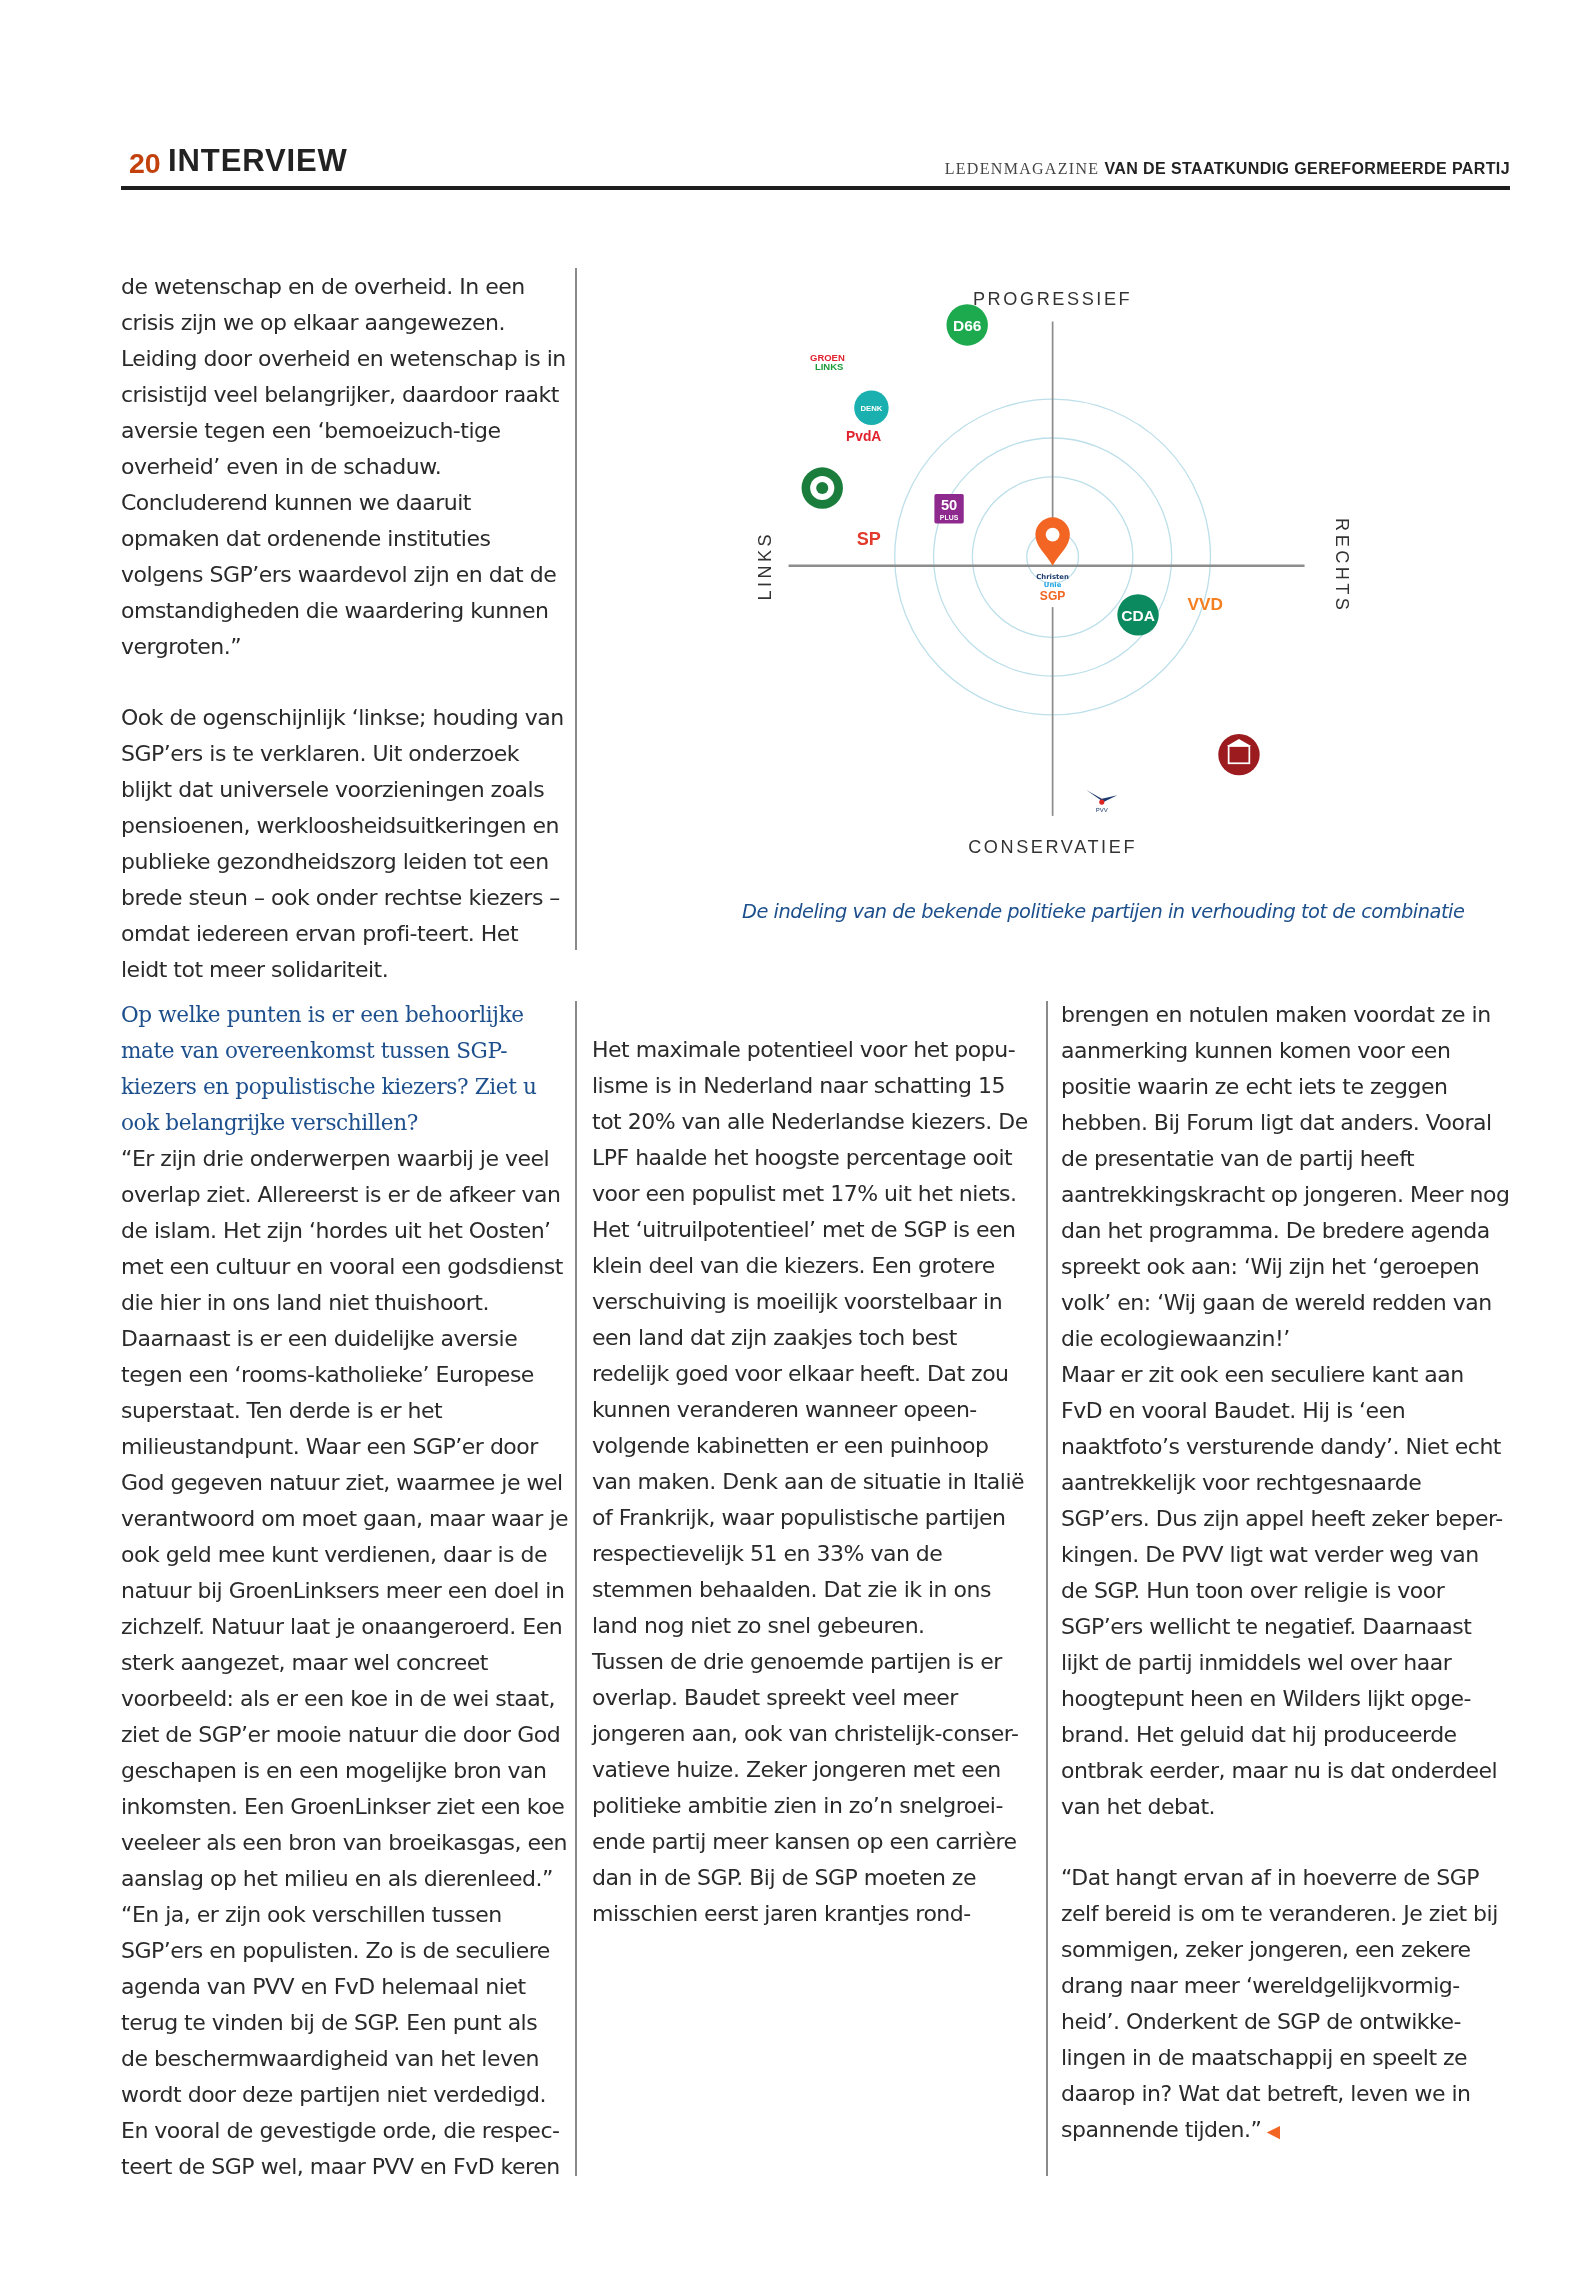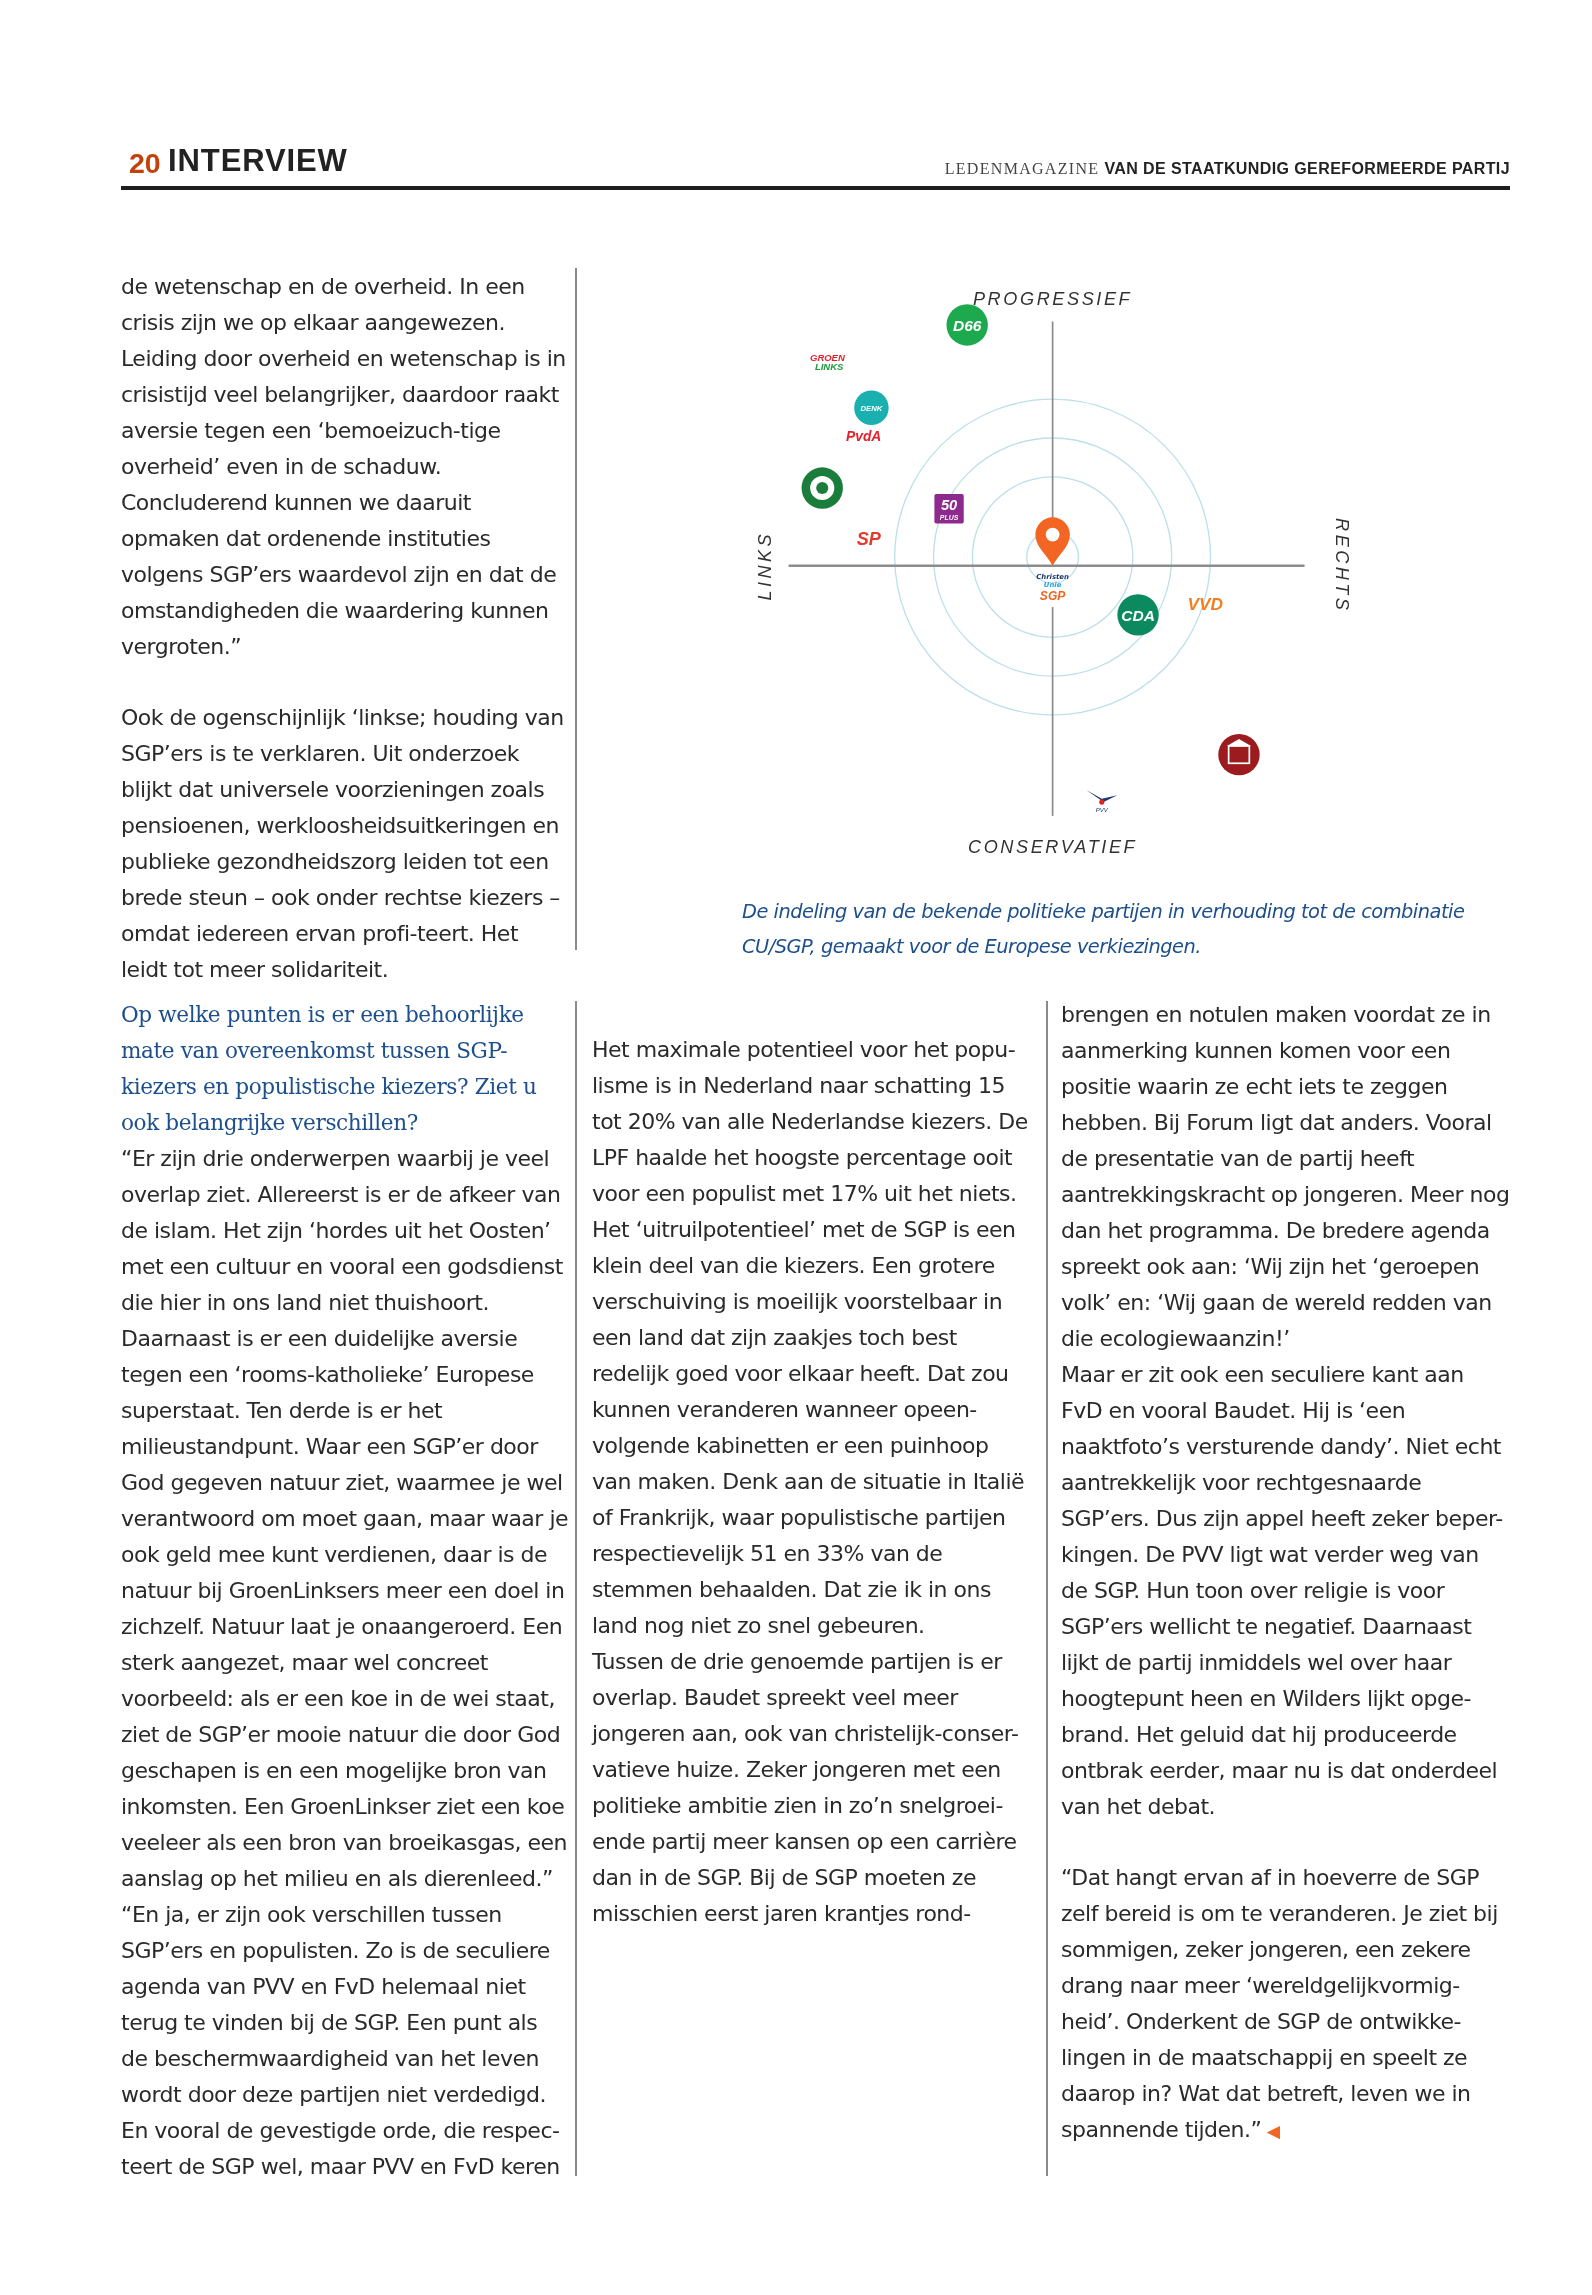--- a/index.html
+++ b/index.html
@@ -20,21 +20,21 @@
   .col p { margin: 0; }
   .q { color: #1d4f8c; font-family: "DejaVu Serif", serif; font-size: 21.6px; letter-spacing: -0.4px; }
   .gap { height: 35px; }
   .vline { position: absolute; width: 1.7px; background: #8a8a8a; }
 
   .col1top { left: 121px; top: 269px; width: 449px; }
   .col1b { left: 121px; top: 997px; width: 449px; }
   .col2 { left: 592px; top: 997px; width: 440px; }
   .col3 { left: 1061px; top: 997px; width: 449px; }
 
-  .chart { position: absolute; left: 742px; top: 268px; width: 673px; height: 604px; font-style: italic; }
+  .chart { position: absolute; left: 742px; top: 268px; width: 673px; height: 604px; }
   .caption { position: absolute; left: 742px; top: 894px; width: 742px; text-align: left;
              font-family: "DejaVu Sans", sans-serif; font-style: italic; color: #1d4f8c;
              font-size: 19.4px; line-height: 35px; letter-spacing: -0.5px; }
   .end-mark { color: #f26522; font-size: 17.3px; margin-left: 5.2px; }
 </style>
 </head>
 <body>
 
 <div class="header">
   <span class="page-num">20</span>
@@ -121,21 +121,20 @@
           <path d="M399 605 L417 615 L435 611 L419 619 Z" fill="#1c3a6e"></path>
           <circle cx="417" cy="619" r="3" fill="#d22"></circle>
           <text x="417" y="631" text-anchor="middle" font-family="Liberation Sans, sans-serif" font-weight="normal" font-size="7" fill="#1c3a6e">PVV</text>
         </g>
       </g>
   </svg>
 </div>
 
 <div class="caption">
   <div>De indeling van de bekende politieke partijen in verhouding tot de combinatie</div>
-  <div>CU/SGP, gemaakt voor de Europese verkiezingen.</div>
 </div>
 
 <div class="col col1b">
   <p class="q">Op welke punten is er een behoorlijke mate van overeenkomst tussen SGP-kiezers en populistische kiezers? Ziet u ook belangrijke verschillen?</p>
   <p>“Er zijn drie onderwerpen waarbij je veel overlap ziet. Allereerst is er de afkeer van de islam. Het zijn ‘hordes uit het Oosten’ met een cultuur en vooral een godsdienst die hier in ons land niet thuishoort. Daarnaast is er een duidelijke aversie tegen een ‘rooms-katholieke’ Europese superstaat. Ten derde is er het milieustandpunt. Waar een SGP’er door God gegeven natuur ziet, waarmee je wel verantwoord om moet gaan, maar waar je ook geld mee kunt verdienen, daar is de natuur bij GroenLinksers meer een doel in zichzelf. Natuur laat je onaangeroerd. Een sterk aangezet, maar wel concreet voorbeeld: als er een koe in de wei staat, ziet de SGP’er mooie natuur die door God geschapen is en een mogelijke bron van inkomsten. Een GroenLinkser ziet een koe veeleer als een bron van broeikasgas, een aanslag op het milieu en als dierenleed.”</p>
   <p>“En ja, er zijn ook verschillen tussen SGP’ers en populisten. Zo is de seculiere agenda van PVV en FvD helemaal niet terug te vinden bij de SGP. Een punt als de beschermwaardigheid van het leven wordt door deze partijen niet verdedigd. En vooral de gevestigde orde, die respec-teert de SGP wel, maar PVV en FvD keren</p>
 </div>
 
 <div class="vline" style="left:575px; top:1001px; height:1175px;"></div>
 

